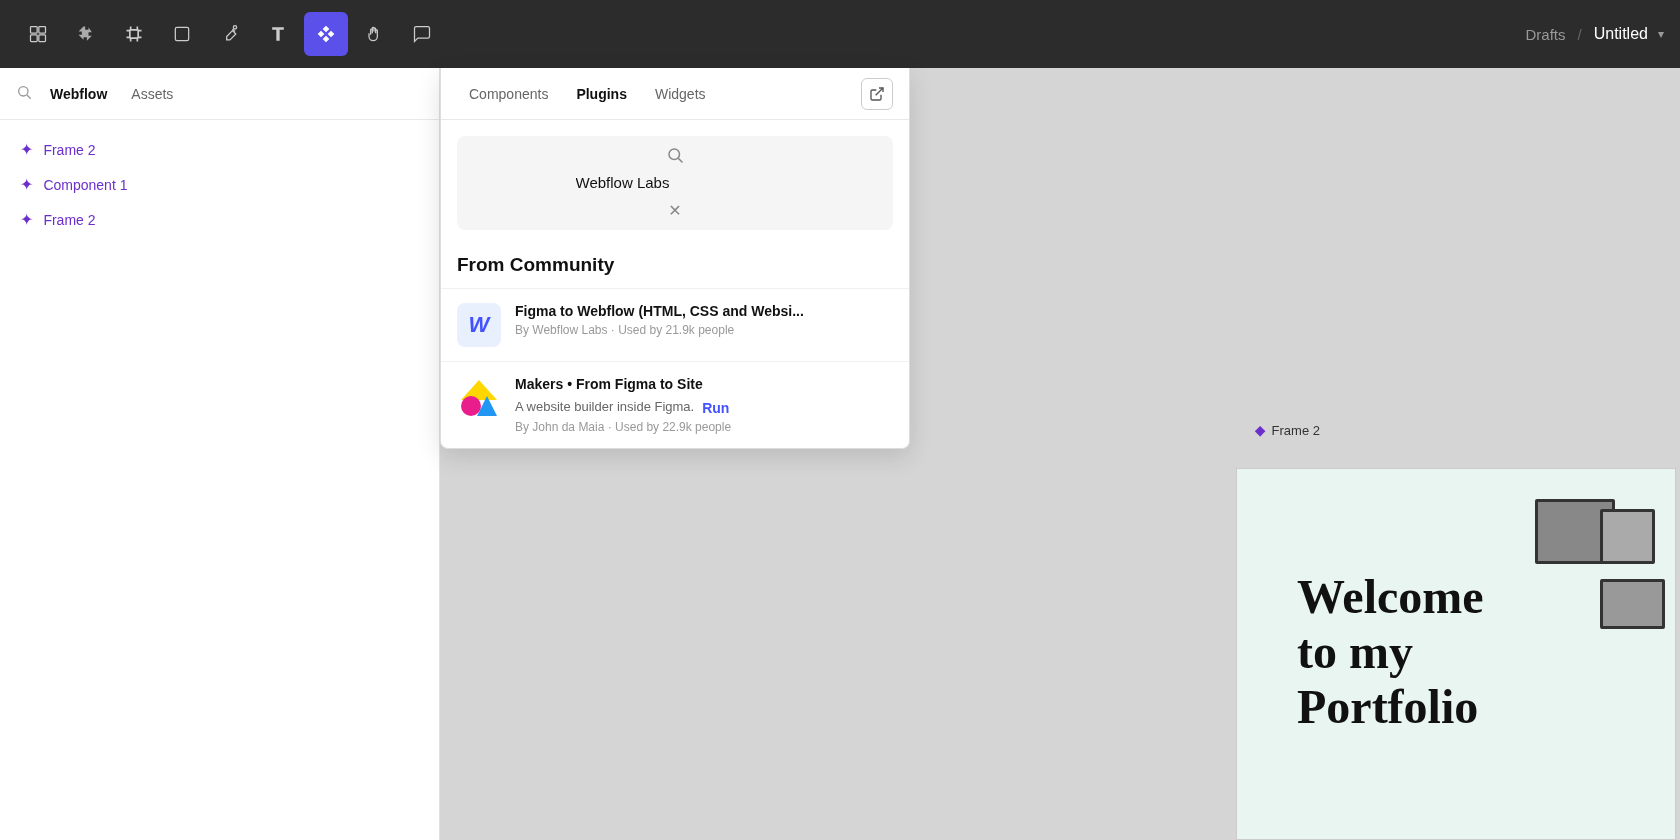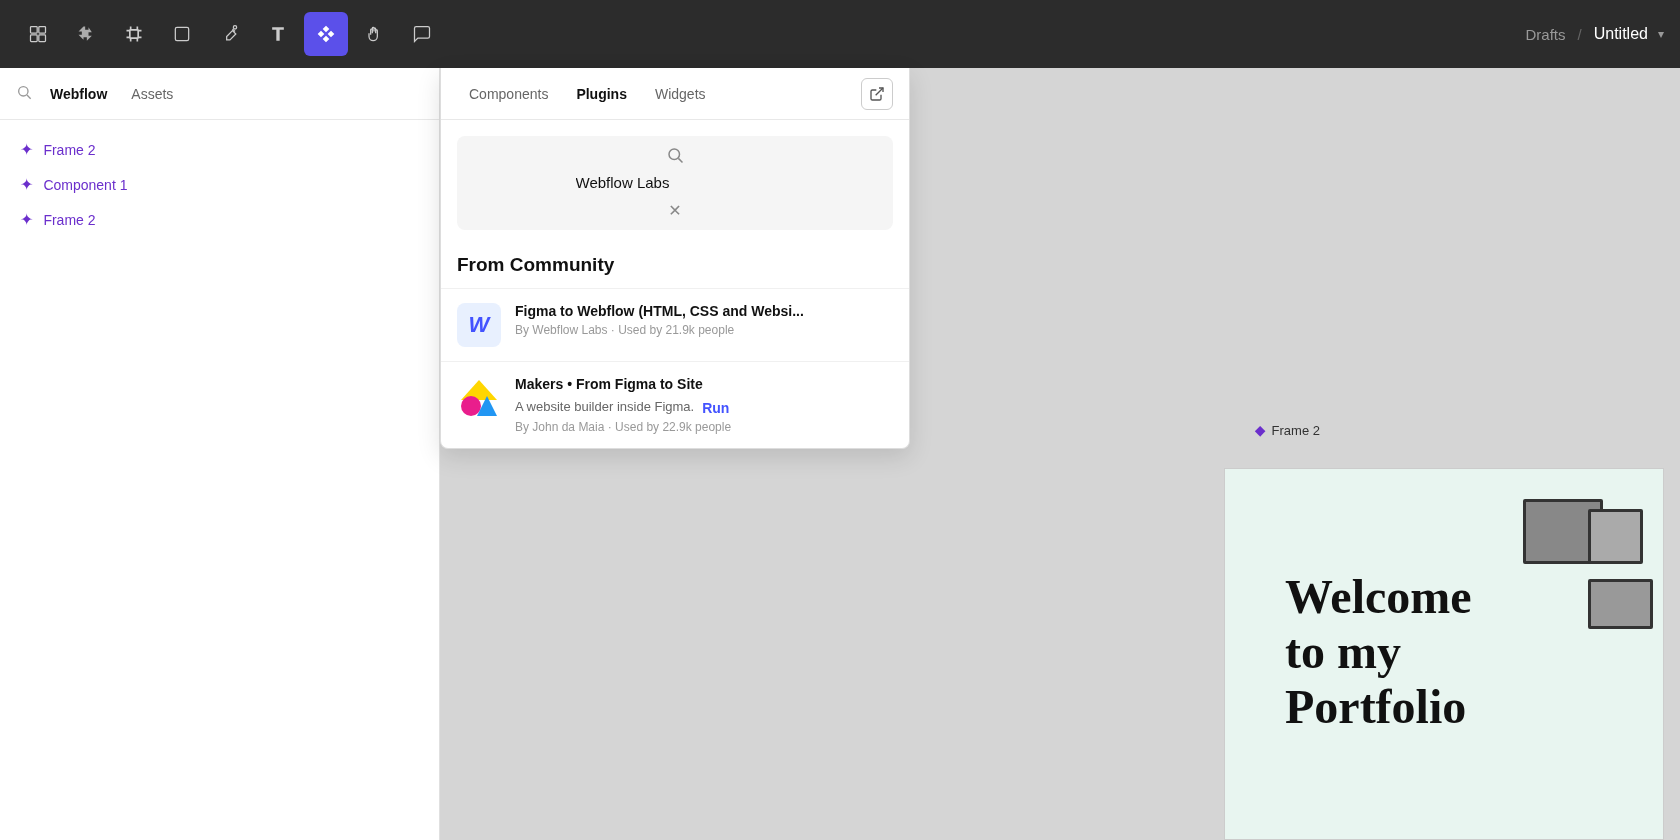--- a/index.html
+++ b/index.html
@@ -116,21 +116,21 @@
     }
 
     
     .frame2-label {
       position: absolute; top: 354px; right: 360px;
       display: flex; align-items: center; gap: 6px; font-size: 13px; color: #333; white-space: nowrap;
     }
     .frame2-diamond { color: #6b2fcc; font-size: 14px; }
 
     .frame2-content {
-      position: absolute; top: 400px; right: 16px; width: 440px; bottom: 0;
+      position: absolute; top: 400px; right: 4px; width: 440px; bottom: 0;
       background: #e8f5f0; border: 1px solid #ccc; overflow: hidden;
     }
 
     .portfolio-text {
       position: absolute; top: 100px; left: 60px;
       font-size: 48px; font-weight: 700; color: #111; line-height: 1.15;
       font-family: 'Georgia', serif;
     }
 
     

